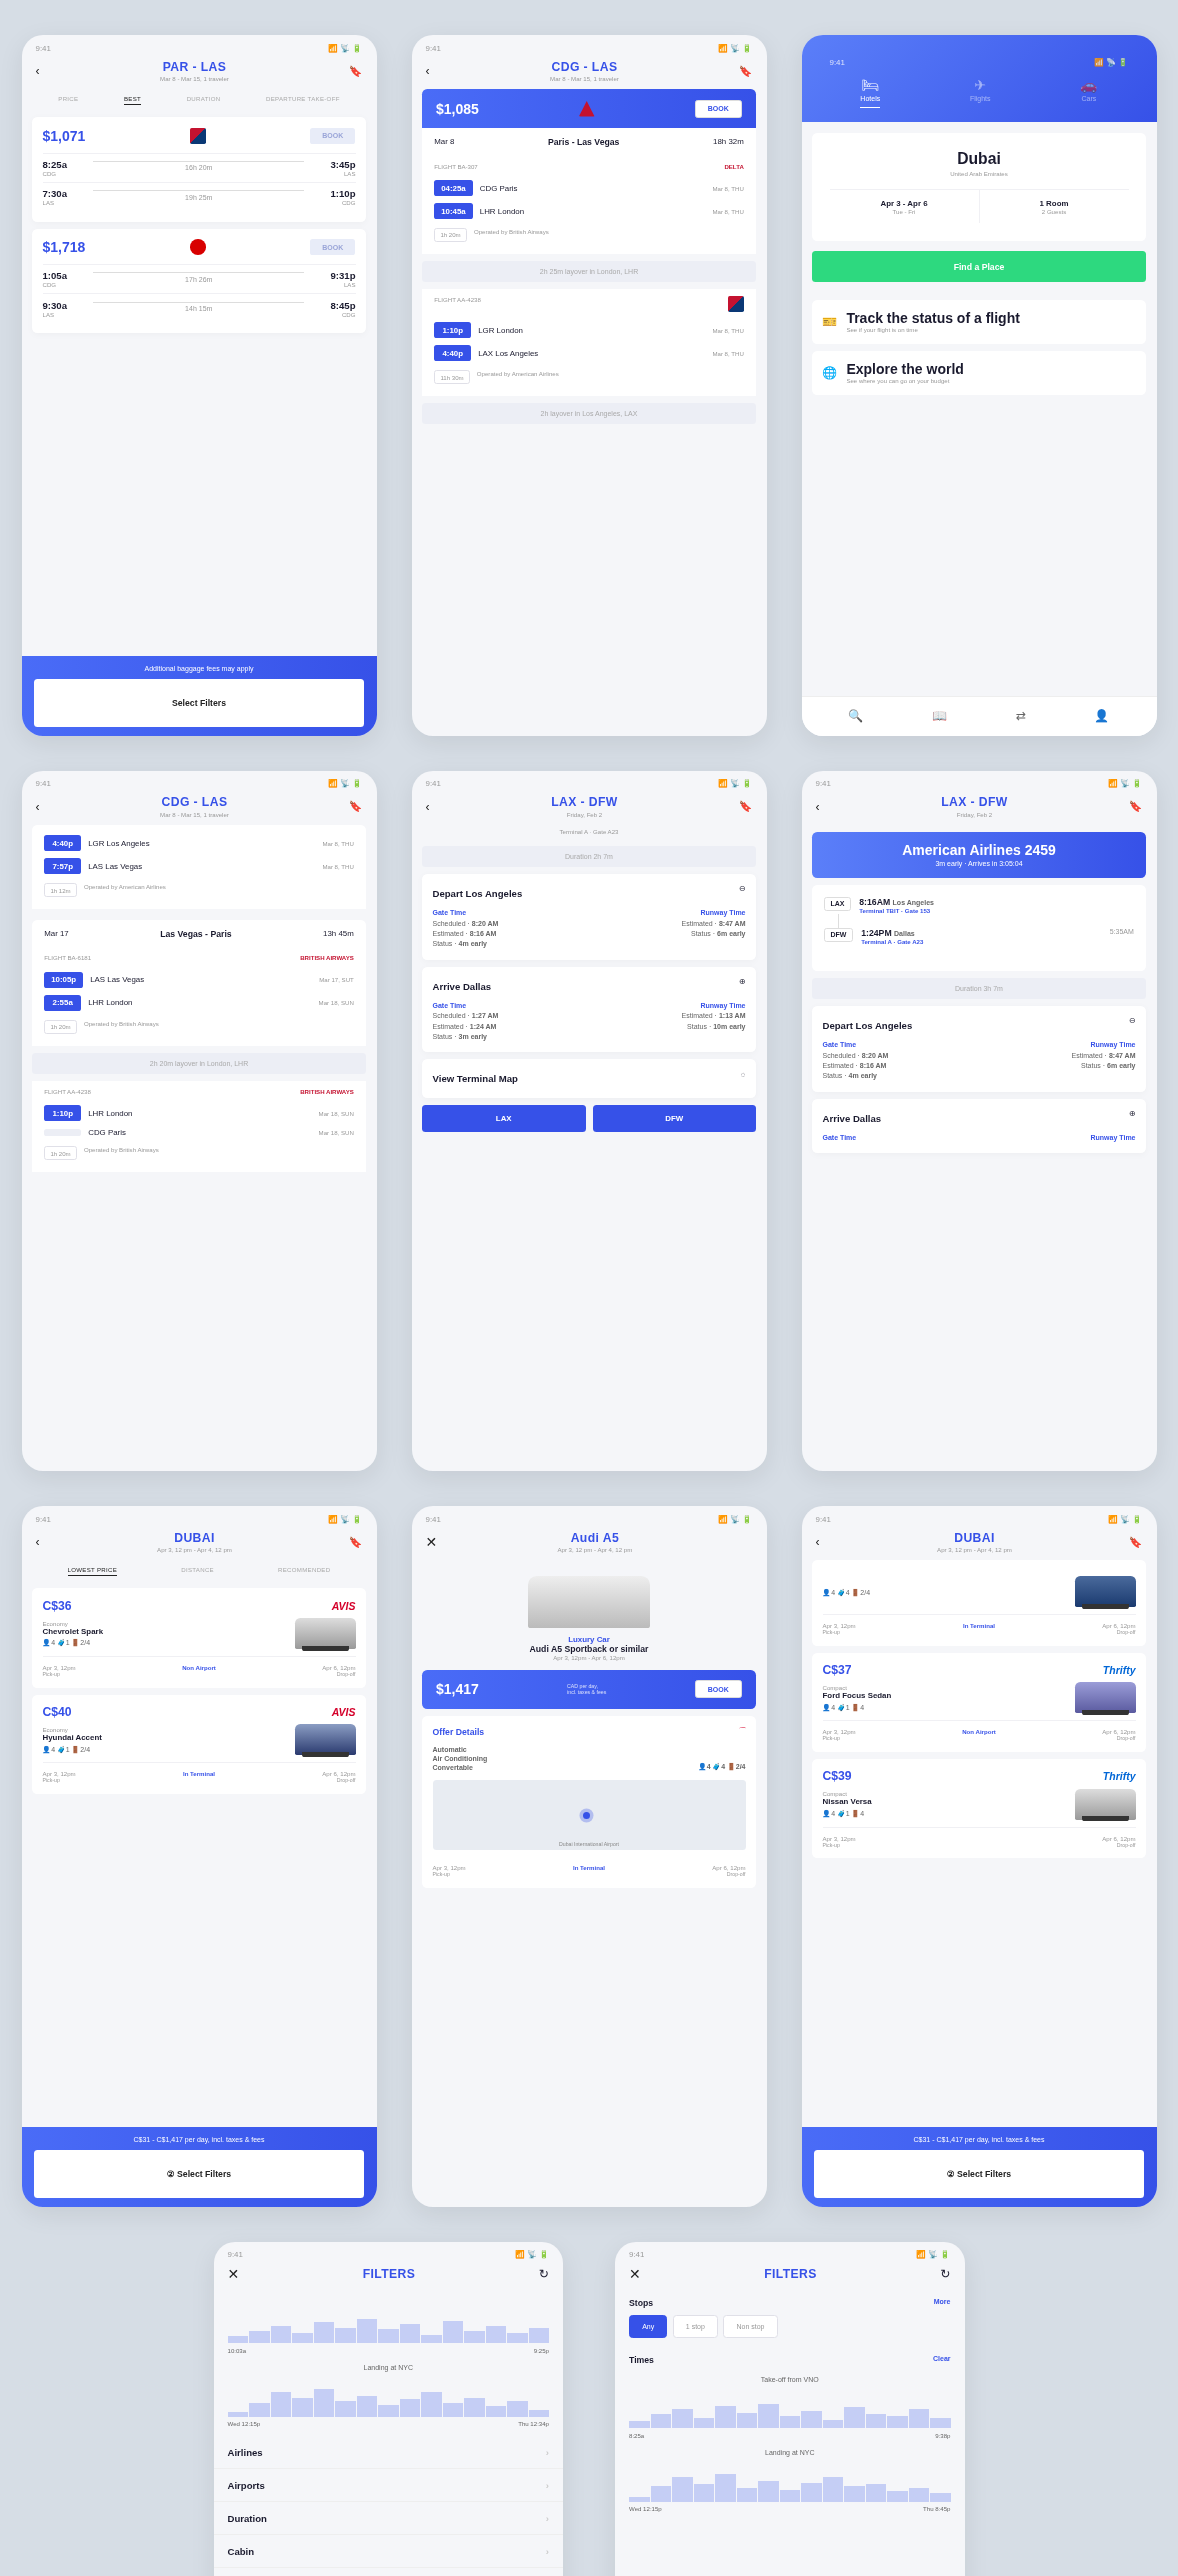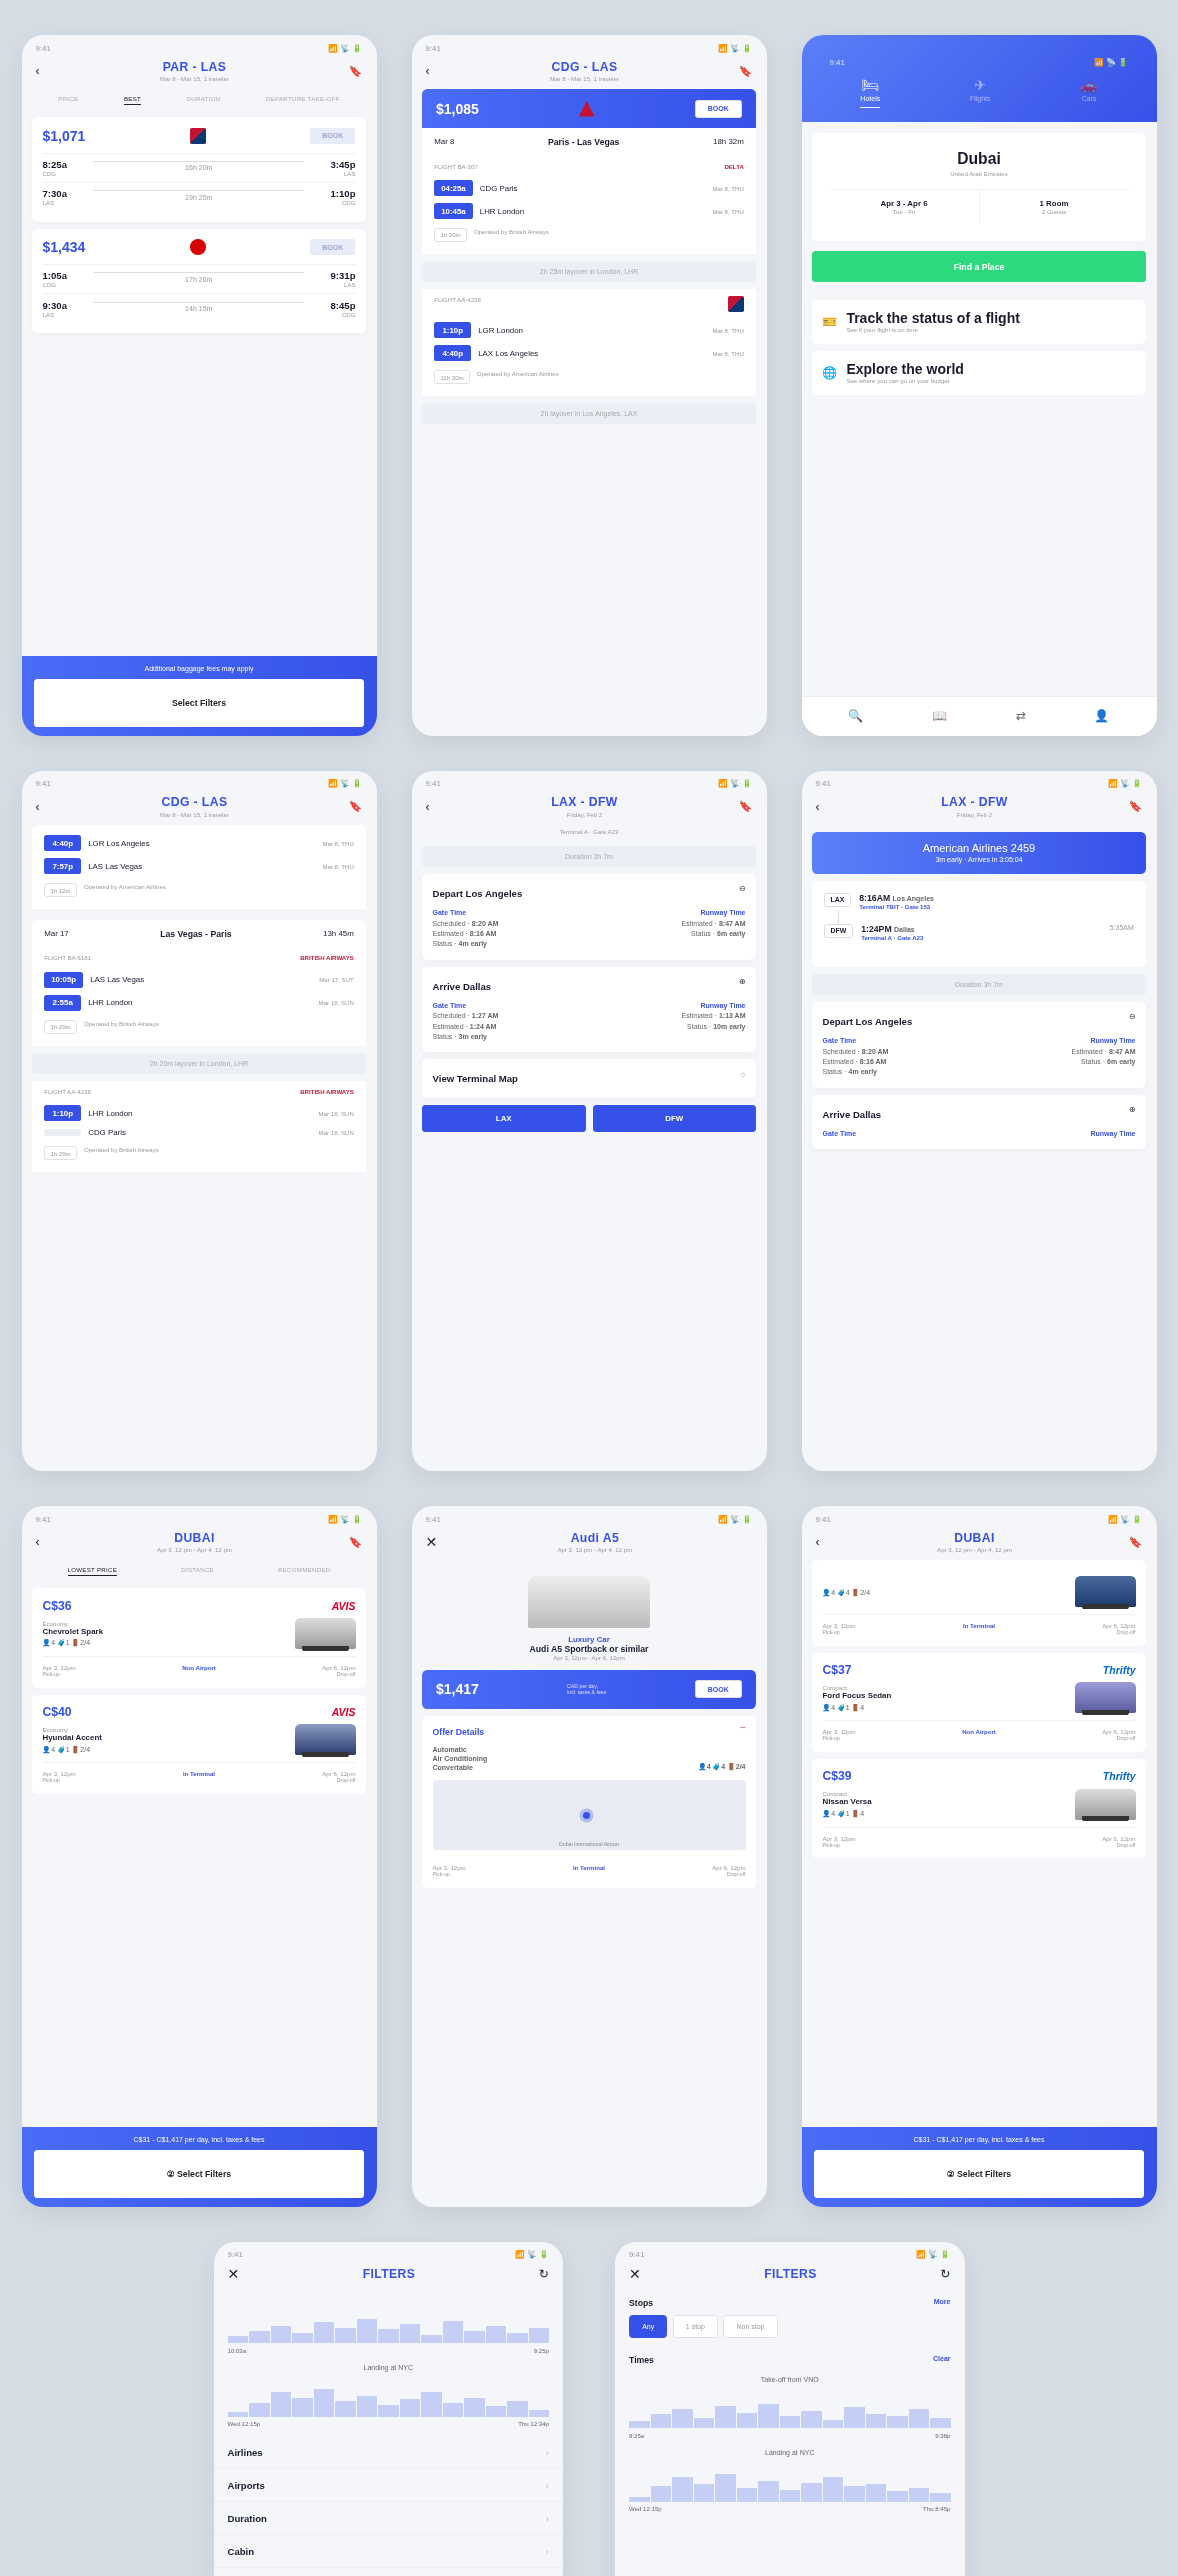--- a/index.html
+++ b/index.html
@@ -68,21 +68,21 @@
 .info-card .ss{font-size:6.1px;color:#999}
 .nav{position:absolute;bottom:0;left:0;right:0;background:#fff;display:flex;justify-content:space-around;padding:12.2px;border-top:0.9px solid #eee}
 .nav span{font-size:12.2px;color:#666}
 .sec-ttl{font-size:9.6px;font-weight:800;padding:3.5px 0}
 .ln{color:#3651e8;font-size:7px;font-weight:700}
 .mini-row{display:flex;justify-content:space-between;font-size:7px;color:#666;padding:1.7px 0}
 .mini-row .r{text-align:right}
 .pill-btn{background:#3651e8;color:#fff;font-size:7.9px;font-weight:700;padding:8.7px;border:none;border-radius:3.5px;flex:1}
 .btns{display:flex;gap:7px;margin:7px 10.5px}
 .track{background:linear-gradient(90deg,#5b7ff9,#3651e8);color:#fff;margin:7px 10.5px;padding:10.5px;border-radius:5.2px;text-align:center}
-.track .fl{font-size:11px;font-weight:400}
+.track .fl{font-size:14px;font-weight:700}
 .track .st{font-size:7px;margin-top:1.7px}
 .tl{background:#fff;margin:7px 10.5px;padding:12.2px;border-radius:5.2px}
 .tl-row{display:flex;align-items:flex-start;gap:8.7px;position:relative;padding-bottom:14px}
 .tl-row::before{content:'';position:absolute;left:14px;top:17.5px;bottom:-3.5px;width:0.9px;background:#ddd}
 .tl-row:last-child::before{display:none}
 .tl .code{border:0.9px solid #ddd;padding:2.6px 5.2px;font-size:7px;font-weight:700;border-radius:2.6px;background:#fff;z-index:1}
 .tl .det{flex:1}
 .tl .tm{font-size:8.7px;font-weight:700}
 .tl .loc{font-size:7px;color:#666}
 .tl .term{font-size:6.1px;color:#999}
@@ -175,21 +175,21 @@
           </div>
           <div class="dur">19h 25m</div>
           <div style="text-align:right">
             <div class="t">1:10p</div>
             <div class="c">CDG</div>
           </div>
         </div>
 </div>
 <div class="card">
 <div class="prc-row">
-          <span class="prc">$1,434</span>
+          <span class="prc">$1,718</span>
           <span class="al-logo ac"></span>
           <button class="bk-btn">BOOK</button>
         </div>
 <div class="seg">
           <div>
             <div class="t">1:05a</div>
             <div class="c">CDG</div>
           </div>
           <div class="dur">17h 26m</div>
           <div style="text-align:right">

